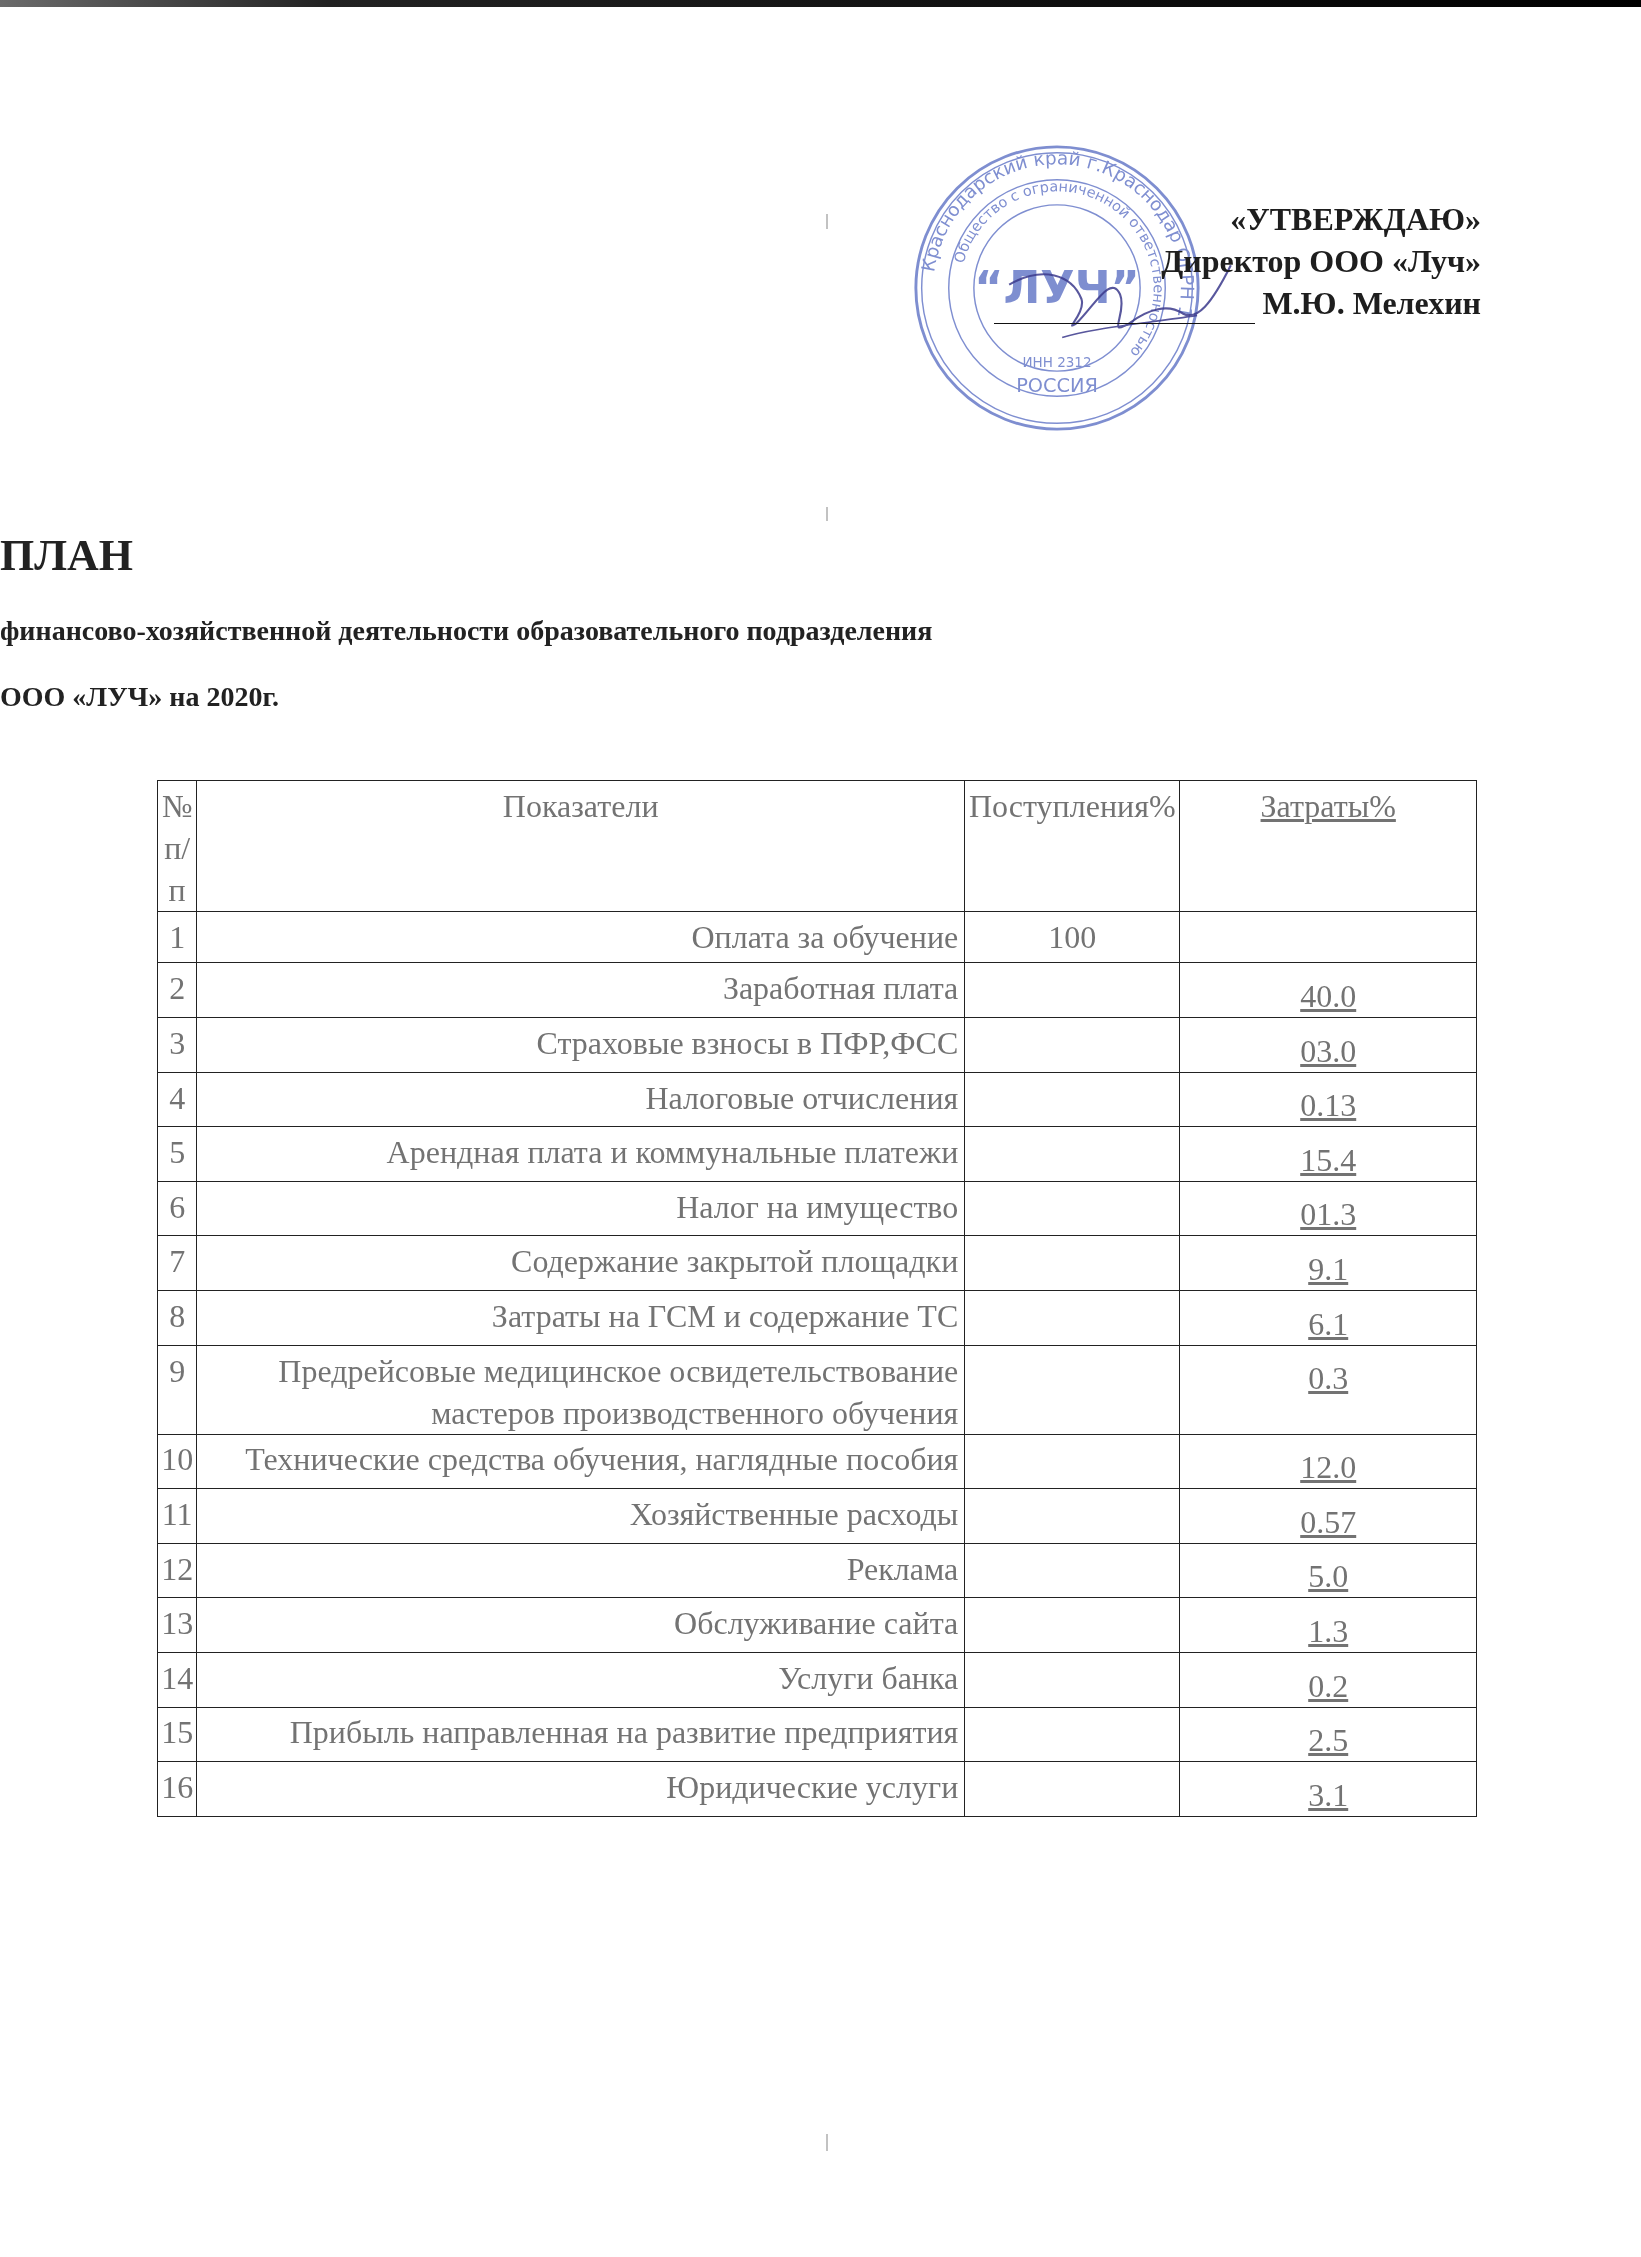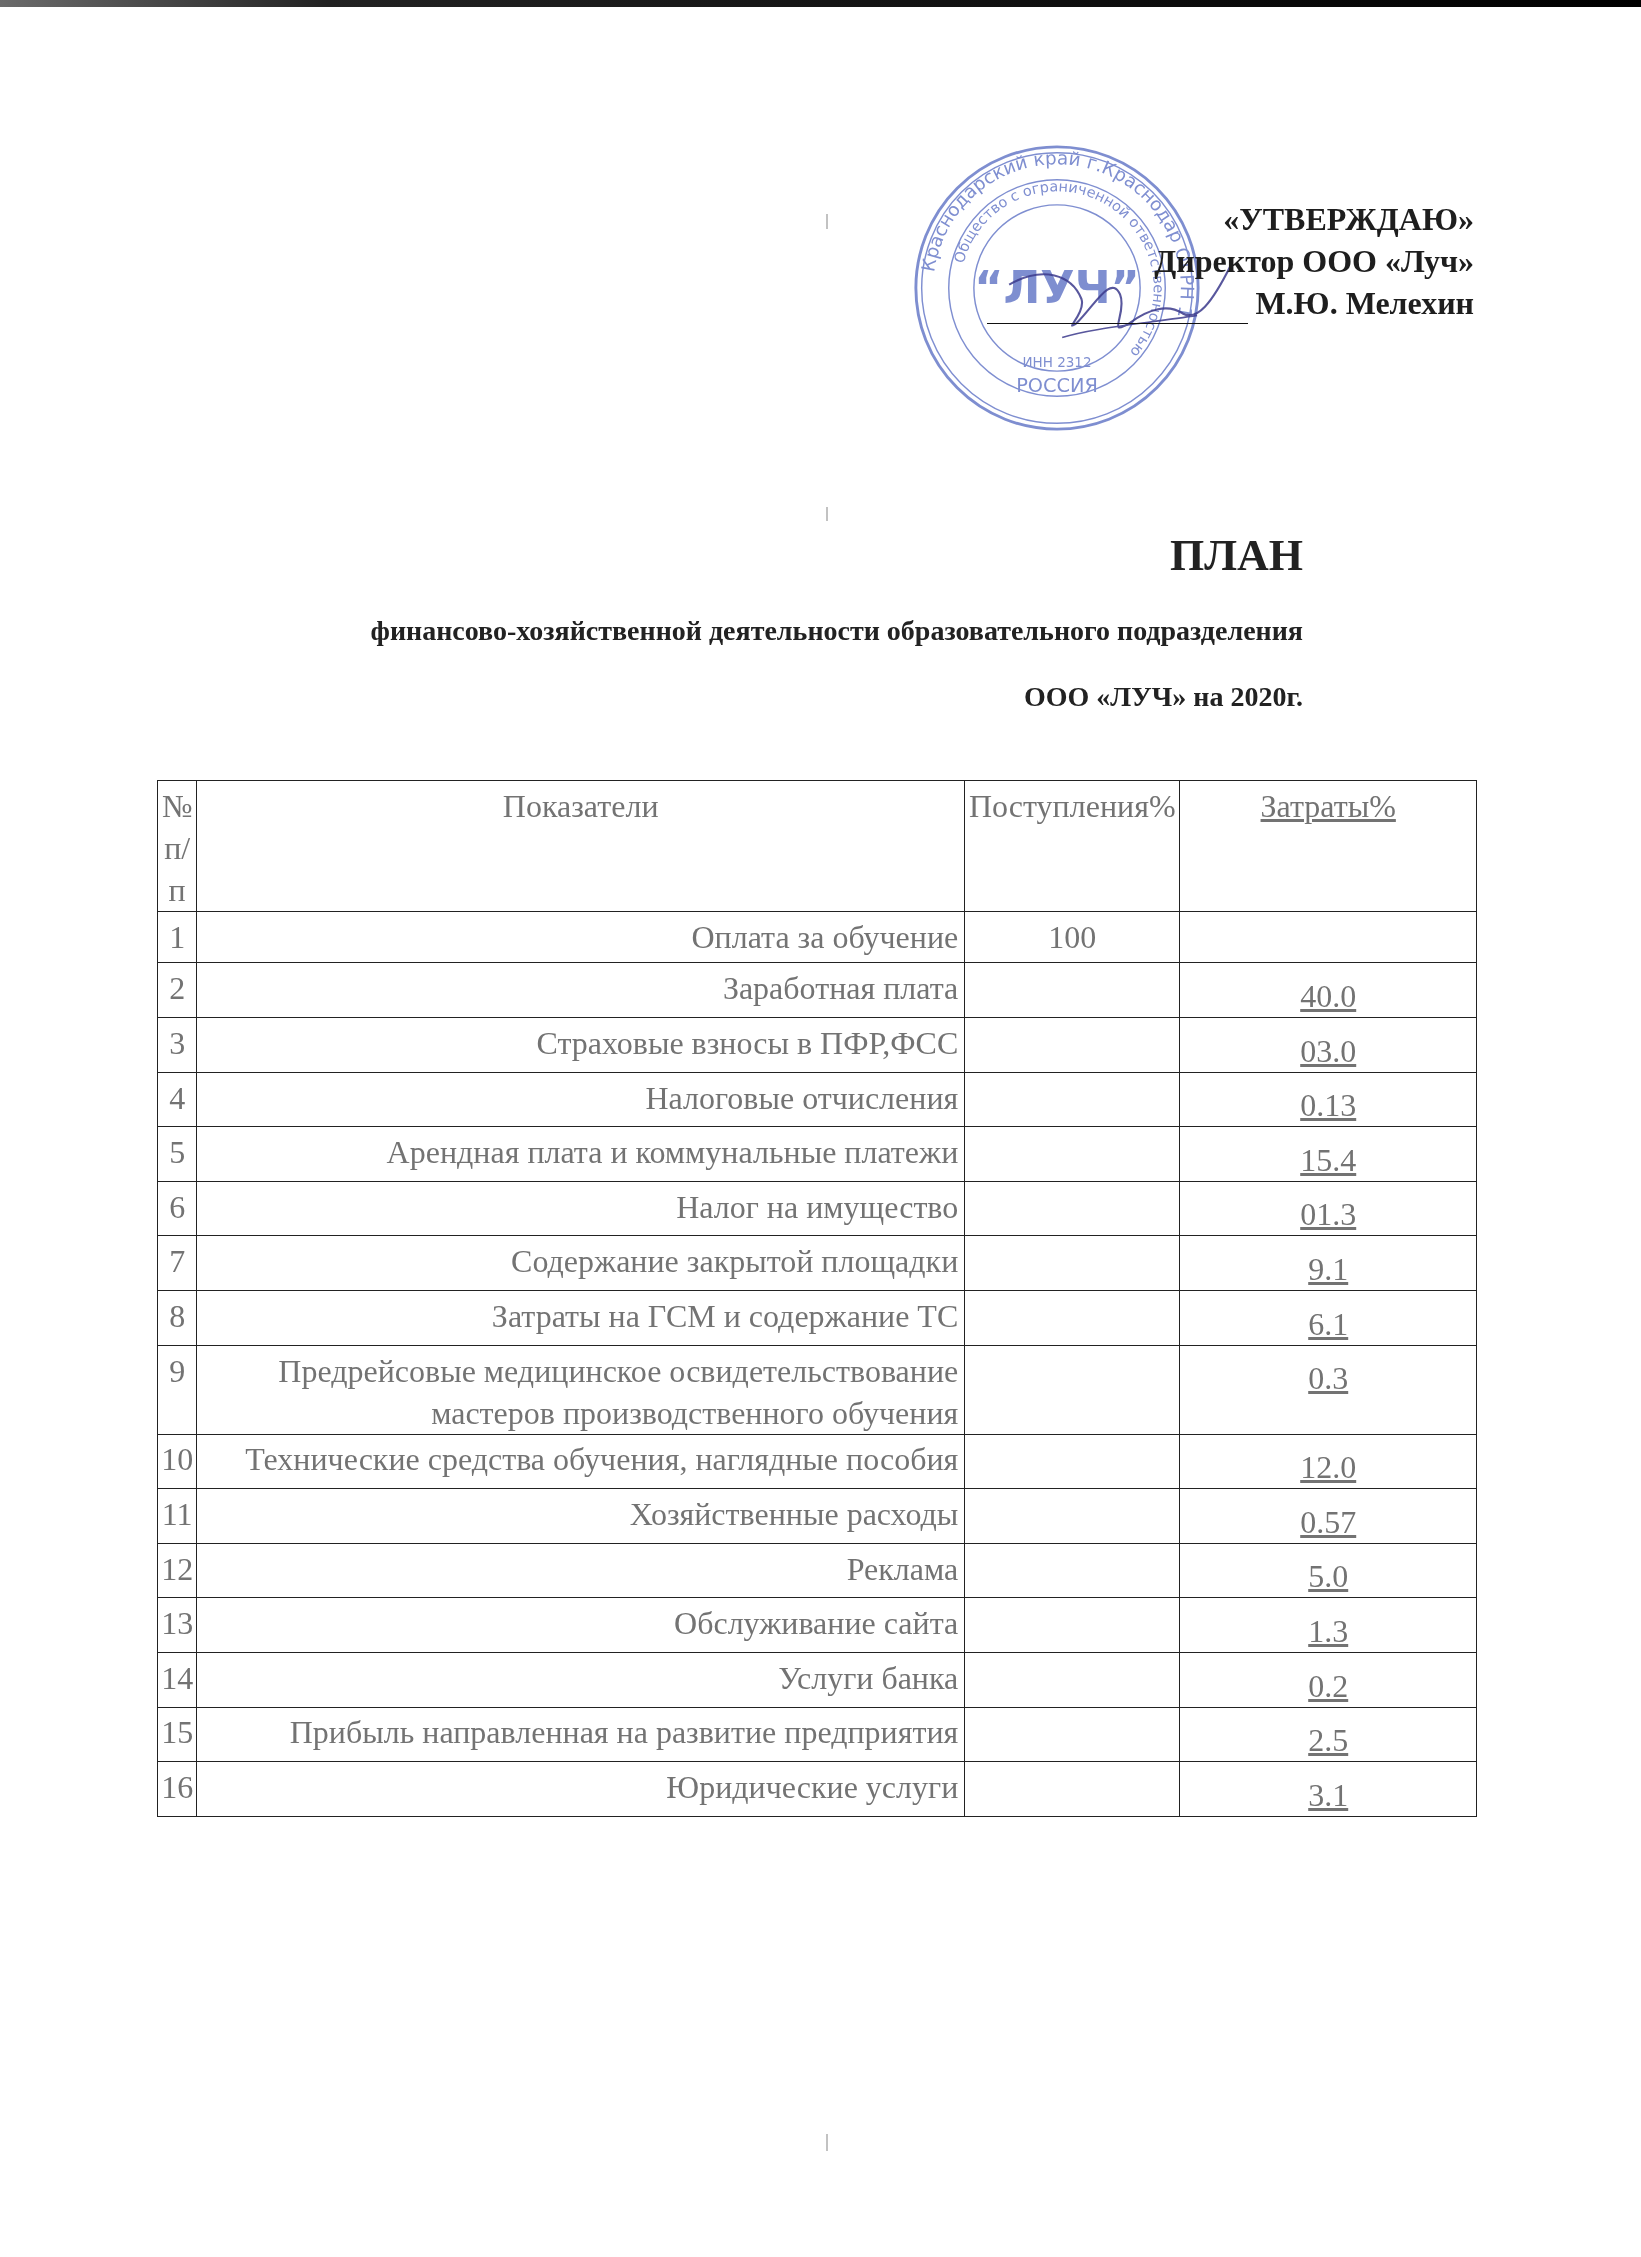--- a/index.html
+++ b/index.html
@@ -8,21 +8,21 @@
       background: #ffffff;
       font-family: "Liberation Serif", "DejaVu Serif", serif;
       color: #1a1a1a;
     }
     .scan-edge {
       position: absolute; left: 0; top: 0; width: 1641px; height: 6.8px;
       background: linear-gradient(to right, #6b6b6b, #222 20%, #111 60%, #000);
     }
     
     .approval {
-      position: absolute; right: 167px; top: 198px; text-align: right;
+      position: absolute; right: 160px; top: 198px; text-align: right;
       font-weight: bold; font-size: 32px; line-height: 42px; color: #1e1e1e;
     }
     .approval .line { white-space: nowrap; }
     .sign-line {
       display: inline-block; border-bottom: 1.9px solid #111; width: 261px; height: 29px;
       margin-right: 7.7px; vertical-align: bottom;
     }
     .date-line { white-space: nowrap; }
     .date-day { display: inline-block; border-bottom: 1.9px solid #111; width: 58px; text-align: center; }
     .date-month { display: inline-block; border-bottom: 1.9px solid #111; width: 290px; text-align: left; padding-left: 29px; box-sizing: border-box; }
@@ -31,21 +31,21 @@
     
     .stamp {
       position: absolute; left: 912px; top: 143px; width: 290px; height: 290px;
       opacity: 0.78;
     }
     .stamp svg { width: 100%; height: 100%; }
     .signature {
       position: absolute; left: 1004px; top: 246px; width: 232px; height: 106px; opacity: 0.85;
     }
     
-    .title-block { position: absolute; left: 0; top: 526px; width: 1303px; text-align: right; font-weight: bold; color: #222; }
+    .title-block { position: absolute; left: 0; top: 526px; width: 1303px; text-align: left; font-weight: bold; color: #222; }
     .title-main { font-size: 44px; line-height: 60px; }
     .title-sub { font-size: 28px; line-height: 42px; margin-top: 24px; }
     
     .plan-table {
       position: absolute; left: 157px; top: 780px; width: 1320px;
       border-collapse: collapse; font-size: 32px; color: #737373;
     }
     .plan-table td, .plan-table th {
       border: 1.9px solid #222; padding: 0 3.9px; vertical-align: top; font-weight: normal;
       line-height: 42px;

